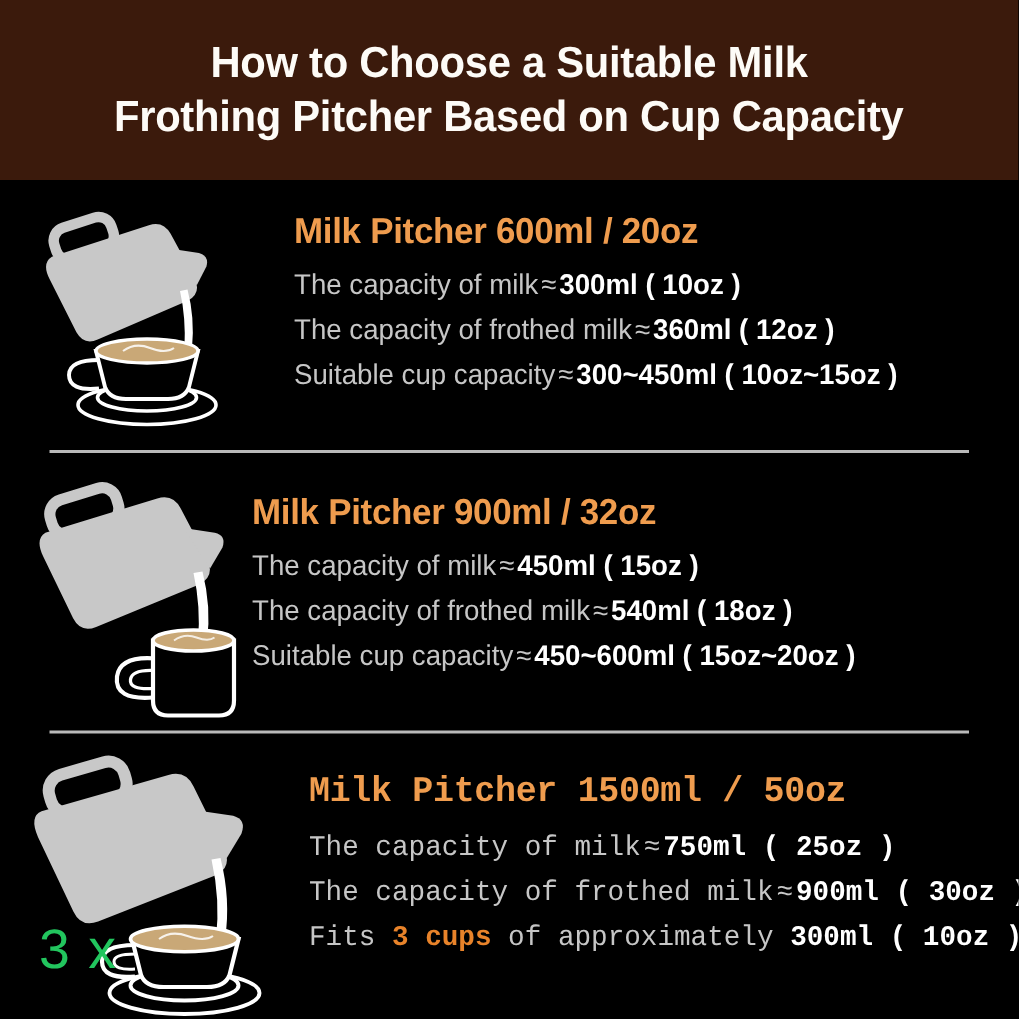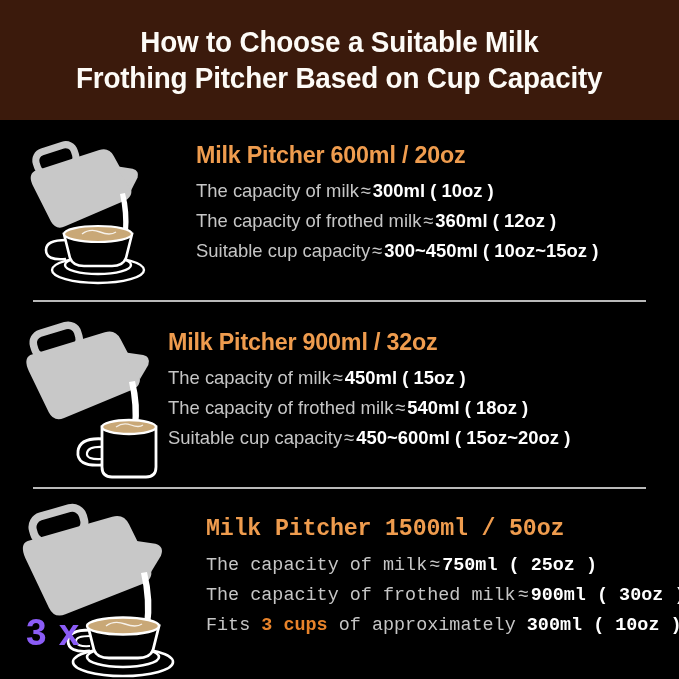--- a/index.html
+++ b/index.html
@@ -98,23 +98,23 @@
     transform: scaleX(0.97);
     transform-origin: left center;
   }
   .spec-label { color: #c6c6c6; font-weight: normal; }
   .spec-approx { color: #c6c6c6; font-weight: normal; padding: 0 2px; }
   .spec-value { color: #ffffff; font-weight: bold; }
   .spec-accent { color: #e8832a; font-weight: bold; }
 
   .multiplier {
     position: absolute;
-    color: #8b5cf6;
+    color: #22c55e;
     font-size: 37px;
-    font-weight: bold;
+    font-weight: normal;
     letter-spacing: 1px;
   }
 </style>
 </head>
 <body>
 
 <div id="infographic">
 
   <div class="header-band">
     <div class="header-line">How to Choose a Suitable Milk</div>

